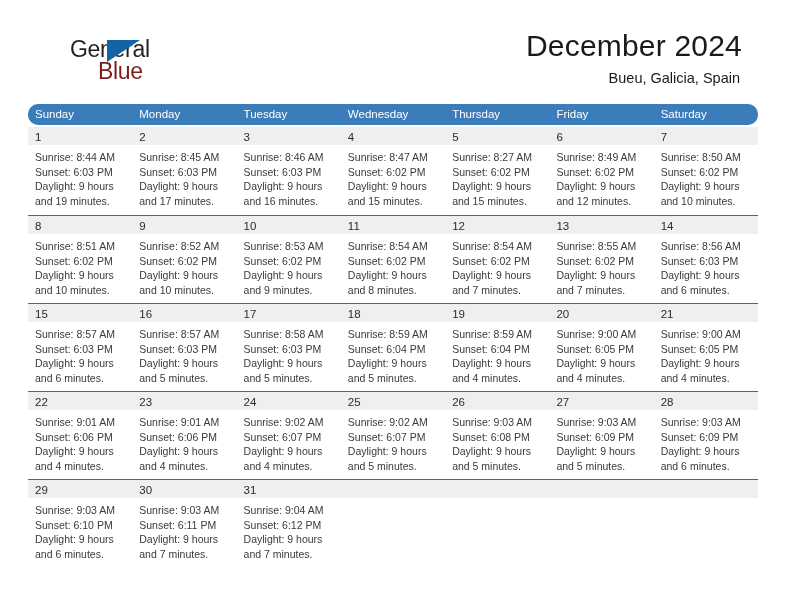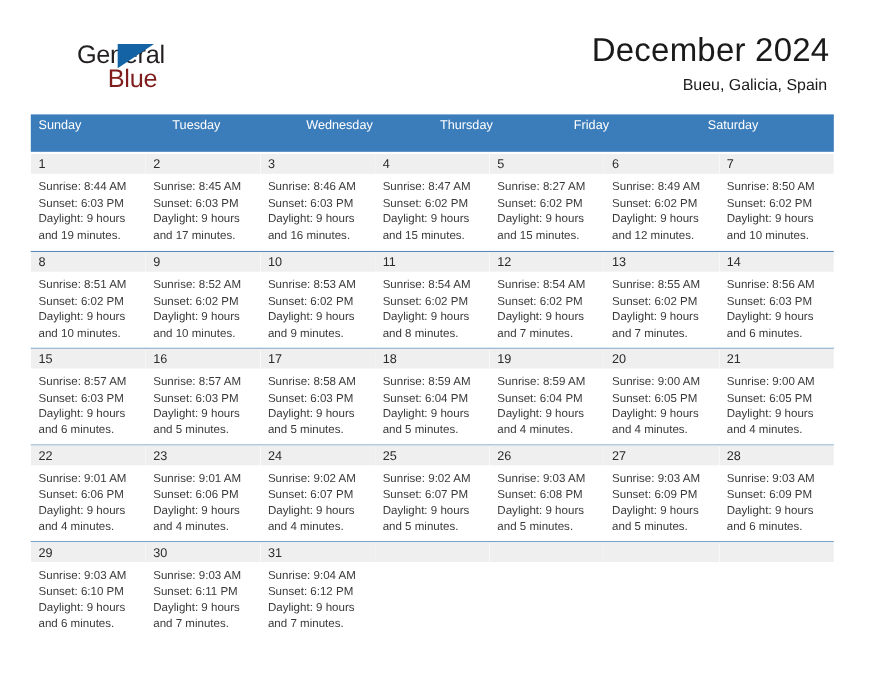--- a/index.html
+++ b/index.html
@@ -60,21 +60,21 @@
     left: 69px;
     top: 4px;
     width: 0;
     height: 0;
     border-left: 33px solid #1464a5;
     border-bottom: 22px solid transparent;
   }
 
   .title-block {
     position: absolute;
-    right: 4px;
+    right: 16px;
     top: 0;
     text-align: right;
   }
   .cal-title {
     font-size: 30px;
     color: #1a1a1a;
     line-height: 36px;
     font-weight: normal;
     margin: 0;
     letter-spacing: 0.2px;
@@ -89,21 +89,22 @@
   
   .calendar {
     position: absolute;
     left: 28px;
     top: 104px;
     width: 730px;
   }
   .dow-row {
     display: flex;
     background: #3b7cba;
-    height: 34px;
+    height: 21px;
+    border-radius: 10px;
   }
   .dow-cell {
     flex: 1 1 0;
     color: #ffffff;
     font-size: 11.5px;
     line-height: 21px;
     padding-left: 7px;
     box-sizing: border-box;
     overflow: hidden;
     white-space: nowrap;
@@ -164,20 +165,21 @@
       <h1 class="cal-title">December 2024</h1>
       <div class="cal-location">Bueu, Galicia, Spain</div>
     </div>
 
   </div>
 
   <div class="calendar">
 
     <div class="dow-row">
       <div class="dow-cell">Sunday</div>
+      <div class="dow-cell">Monday</div>
       <div class="dow-cell">Tuesday</div>
       <div class="dow-cell">Wednesday</div>
       <div class="dow-cell">Thursday</div>
       <div class="dow-cell">Friday</div>
       <div class="dow-cell">Saturday</div>
     </div>
 
     <div id="weeks-container">
         <div class="week-row">
           <div class="day-cell">

